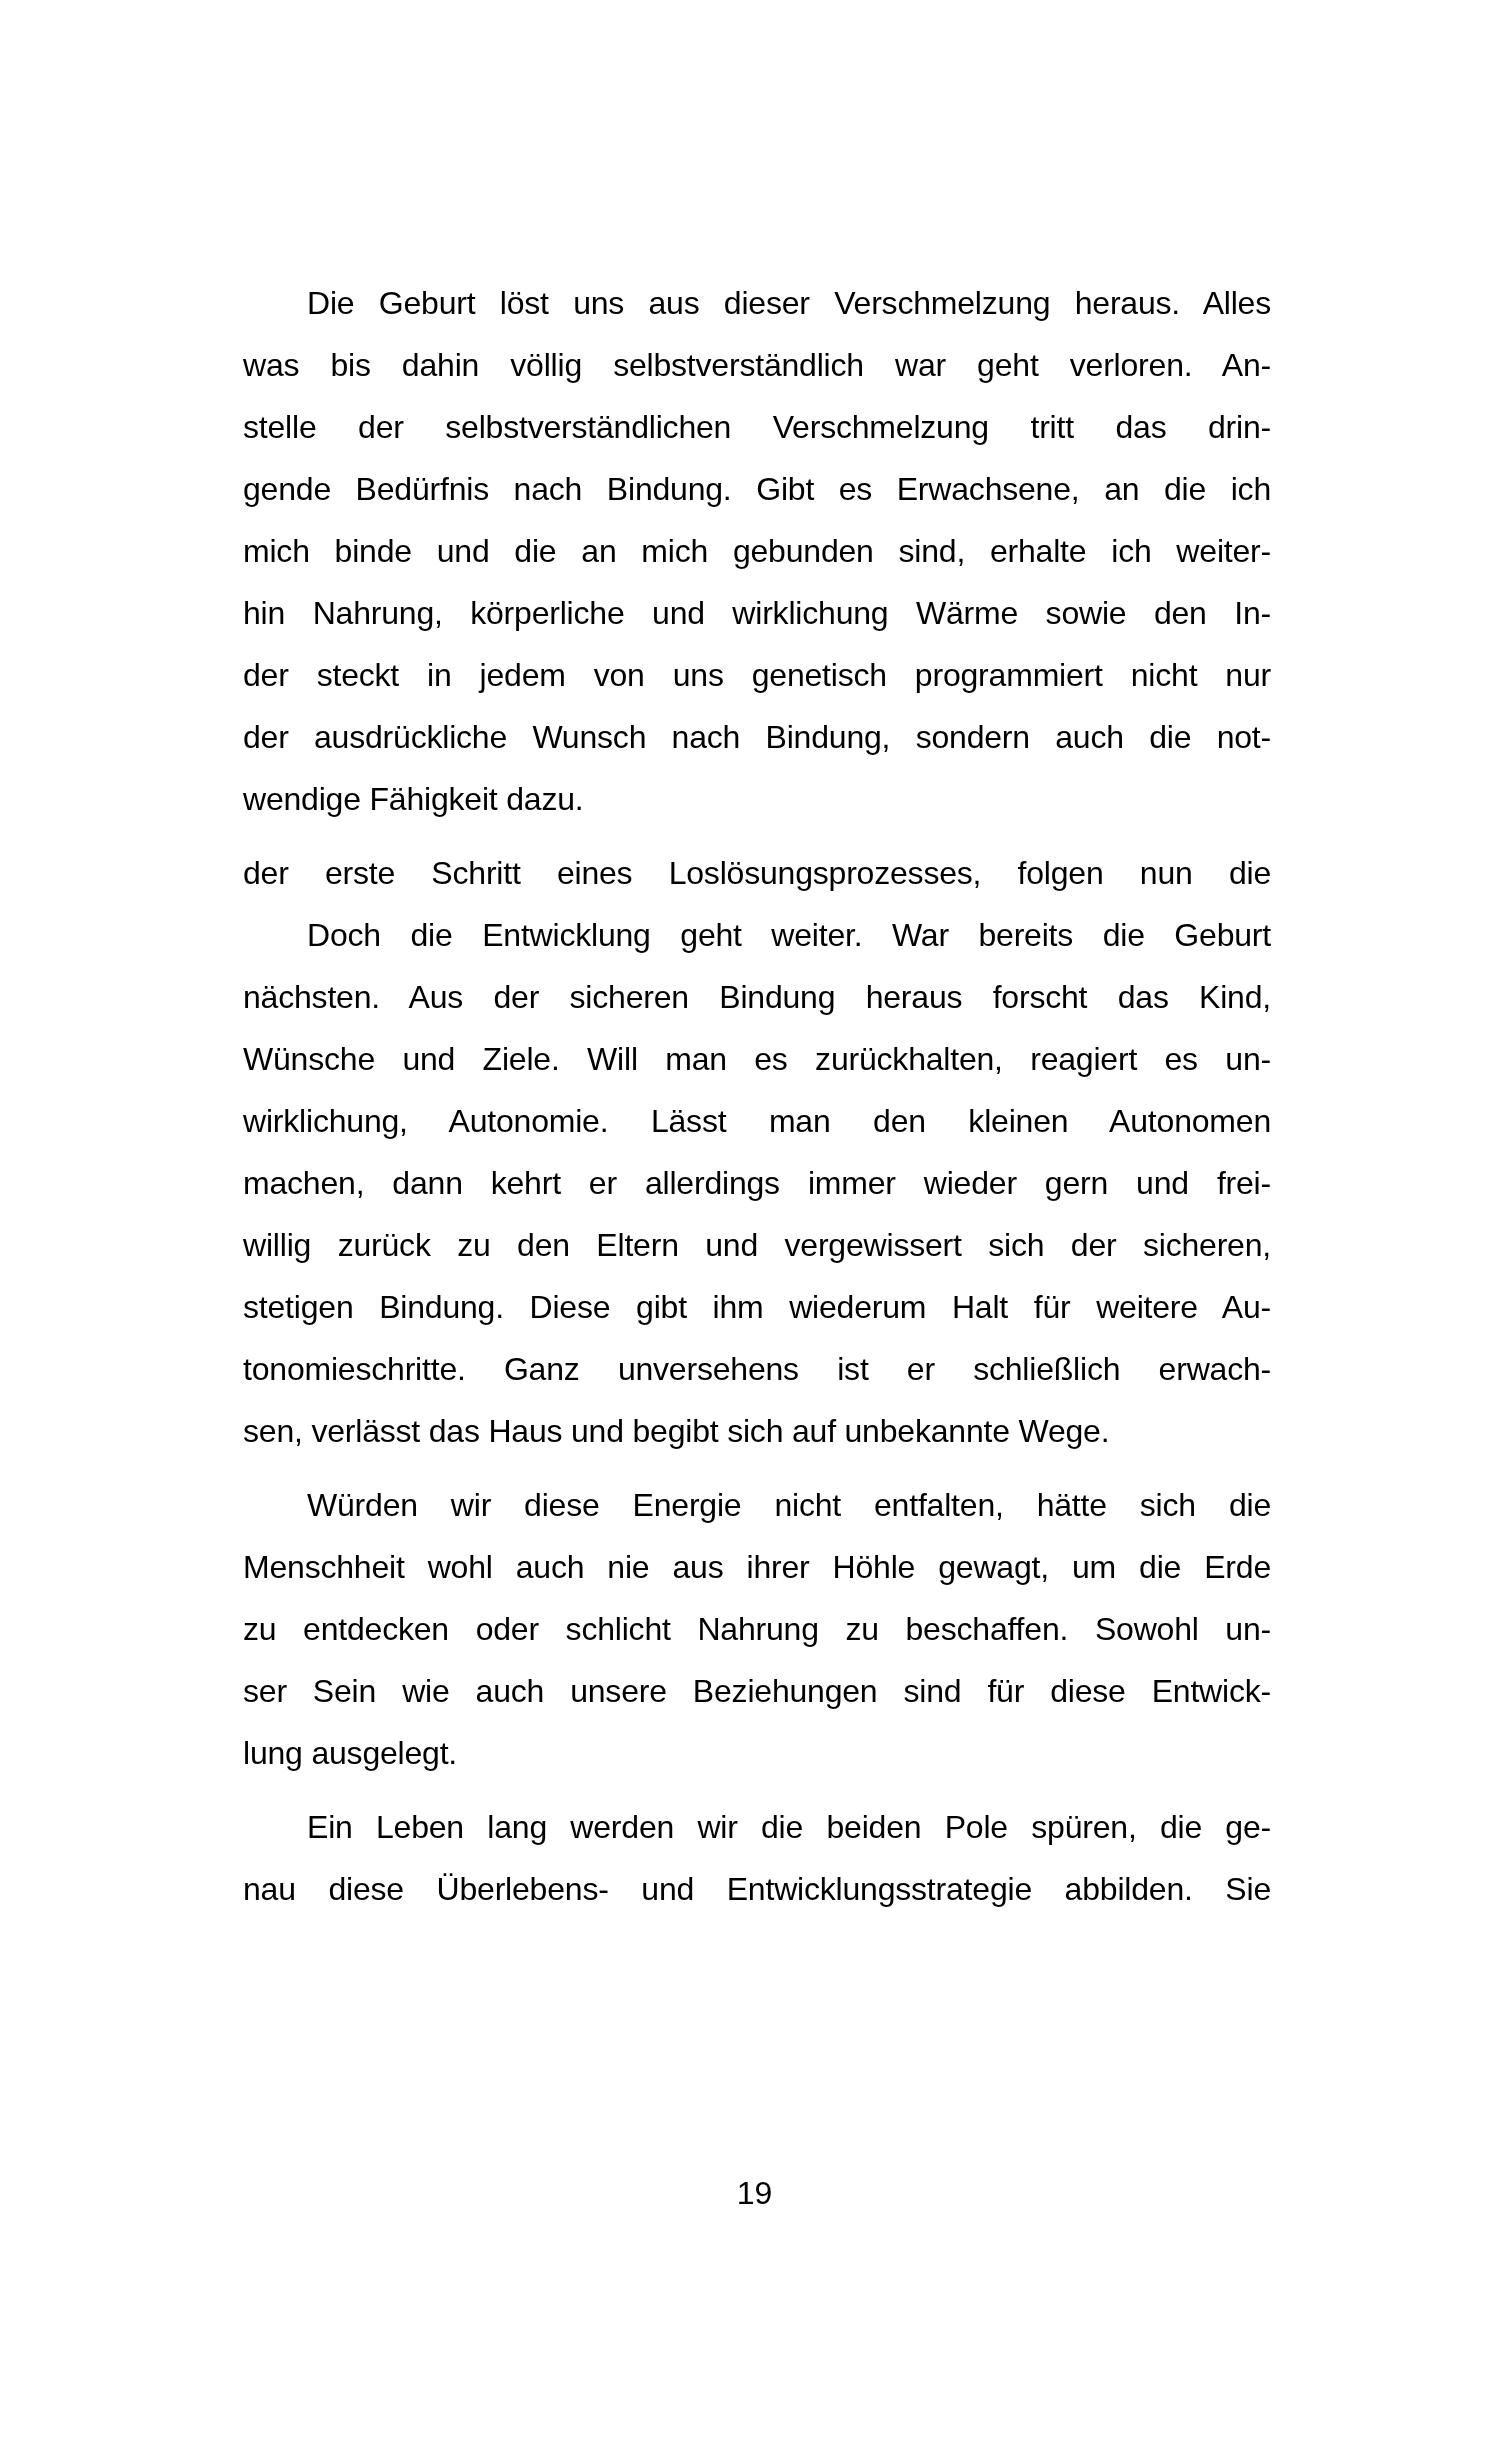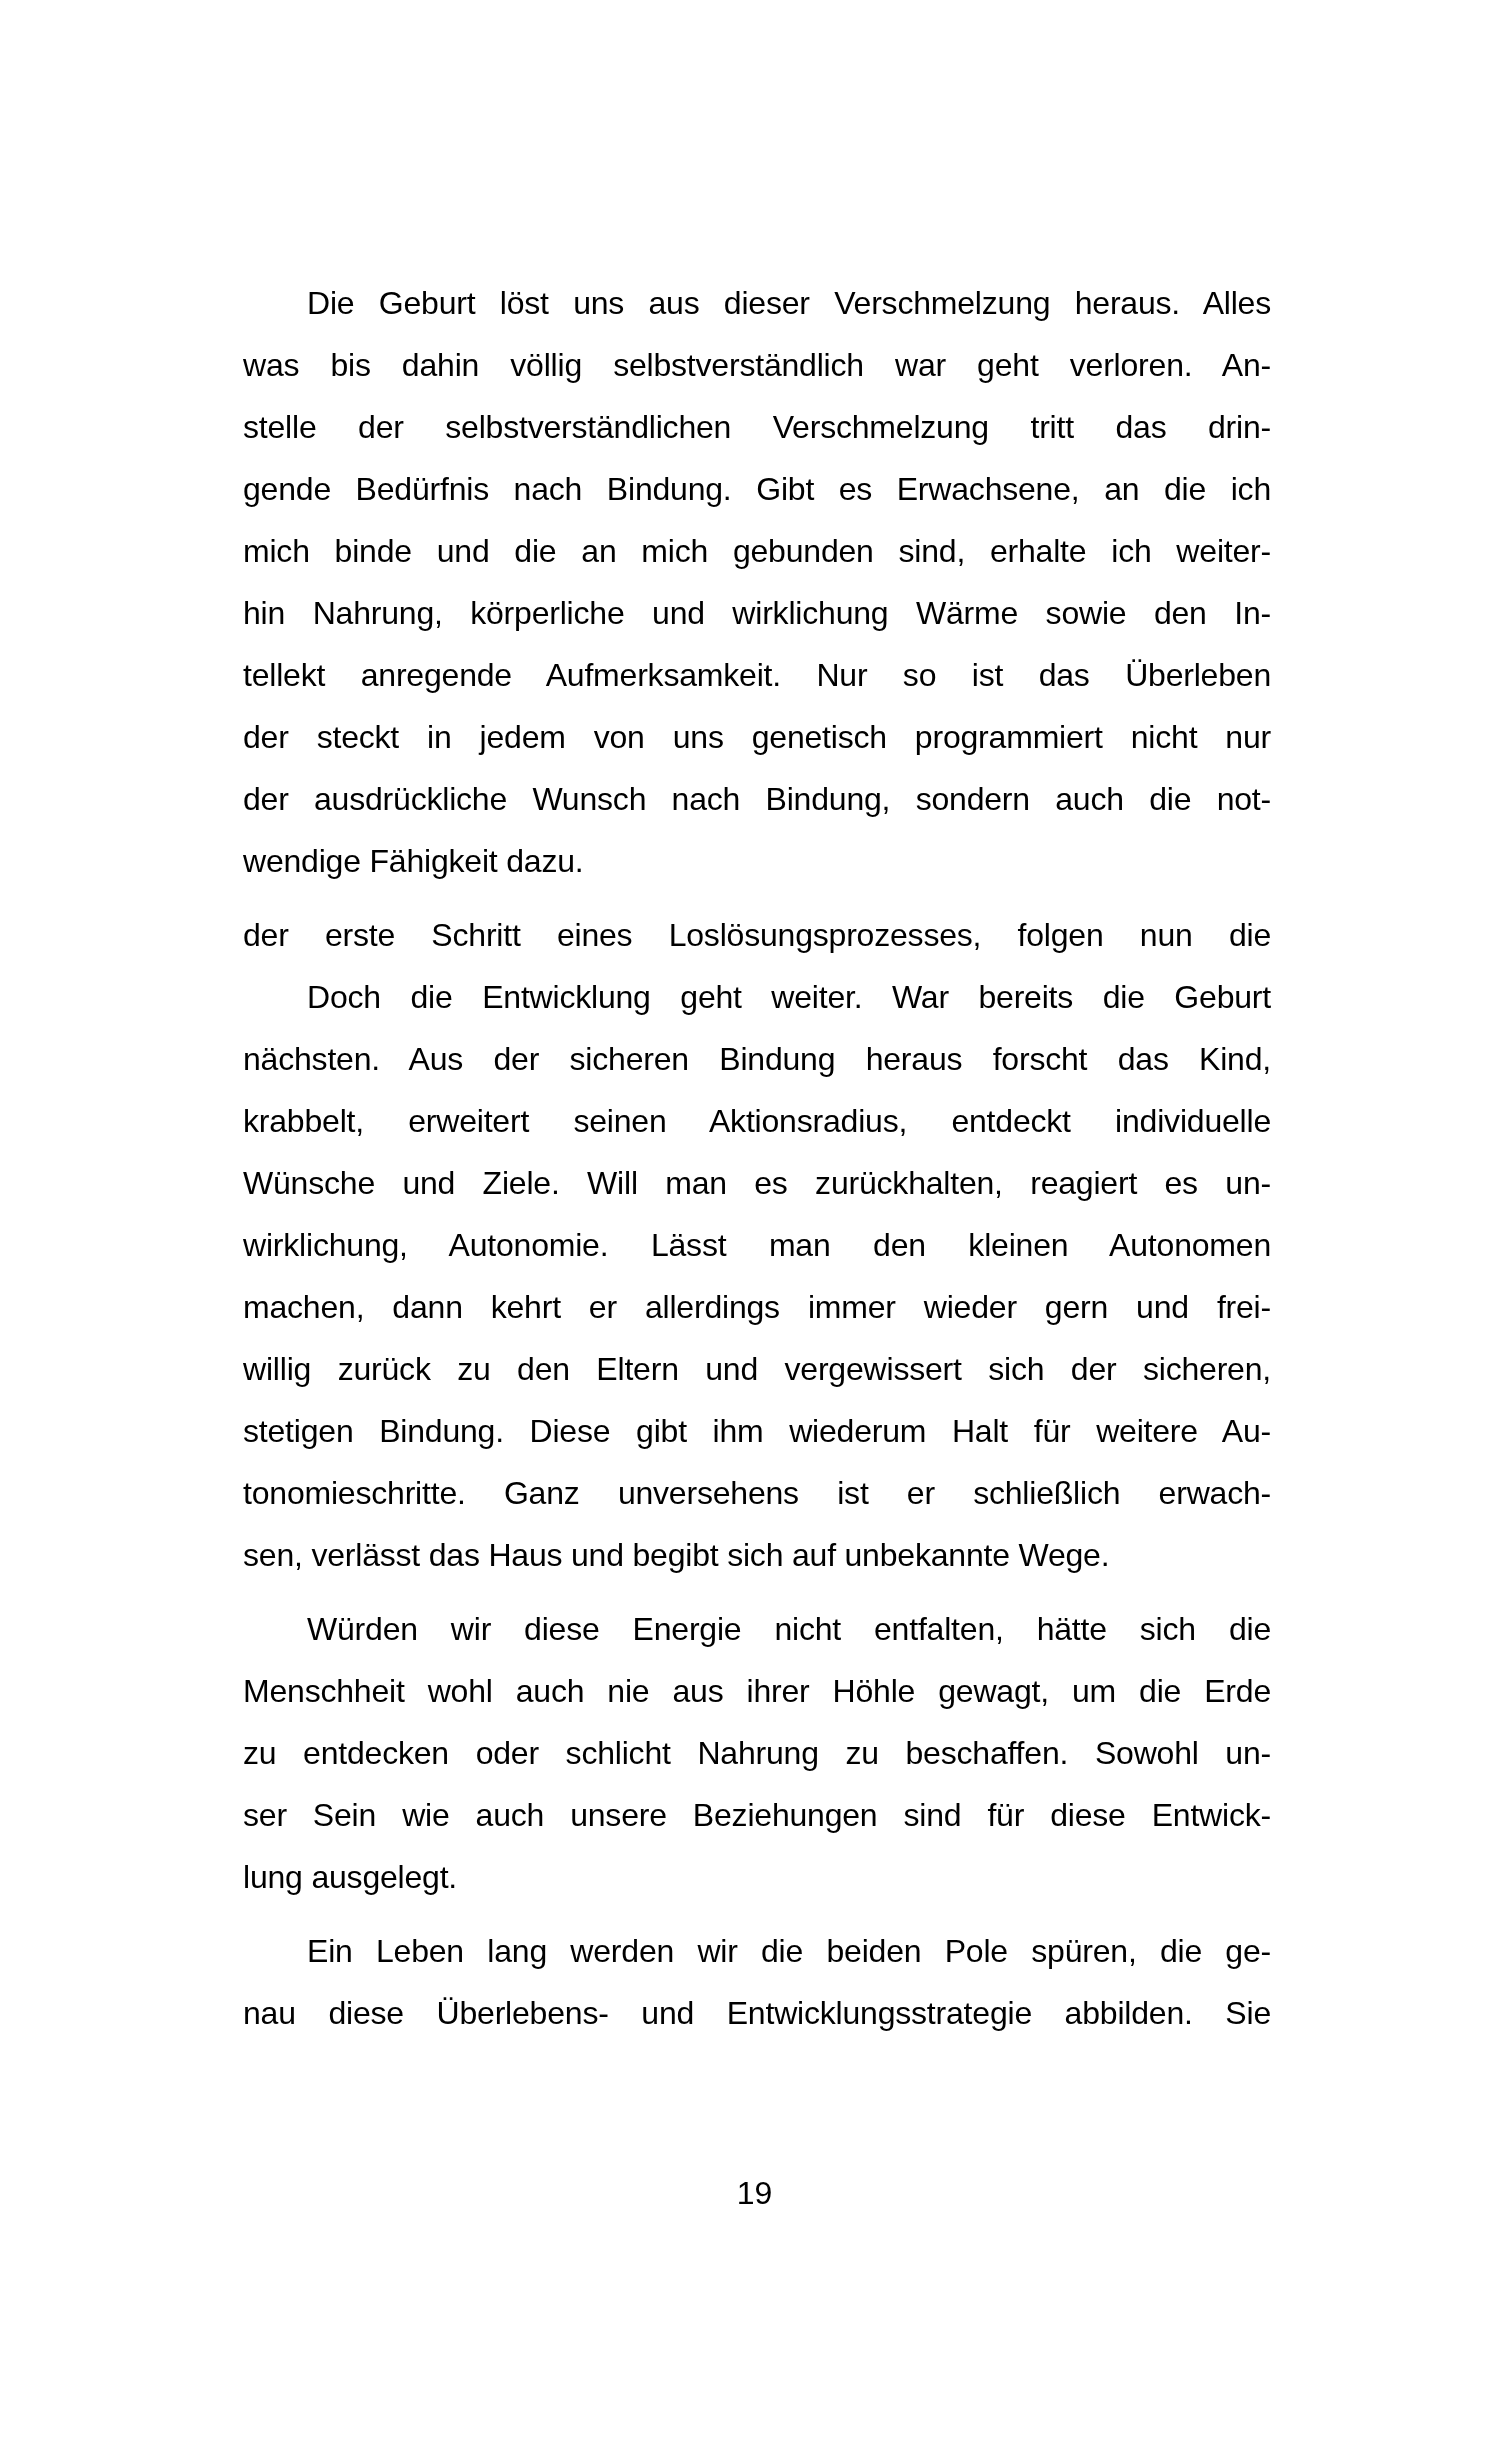--- a/index.html
+++ b/index.html
@@ -63,30 +63,28 @@
 
 <div class="page">
   <div class="text-block">
       <div class="paragraph">
         <div class="line indent">Die Geburt löst uns aus dieser Verschmelzung heraus. Alles</div>
         <div class="line">was bis dahin völlig selbstverständlich war geht verloren. An-</div>
         <div class="line">stelle der selbstverständlichen Verschmelzung tritt das drin-</div>
         <div class="line">gende Bedürfnis nach Bindung. Gibt es Erwachsene, an die ich</div>
         <div class="line">mich binde und die an mich gebunden sind, erhalte ich weiter-</div>
         <div class="line">hin Nahrung, körperliche und wirklichung Wärme sowie den In-</div>
-        <div class="line">tellekt anregende Aufmerksamkeit. Nur so ist das Überleben</div>
         <div class="line">der steckt in jedem von uns genetisch programmiert nicht nur</div>
         <div class="line">der ausdrückliche Wunsch nach Bindung, sondern auch die not-</div>
         <div class="line no-justify">wendige Fähigkeit dazu.</div>
       </div>
       <div class="paragraph">
         <div class="line">der erste Schritt eines Loslösungsprozesses, folgen nun die</div>
         <div class="line indent">Doch die Entwicklung geht weiter. War bereits die Geburt</div>
         <div class="line">nächsten. Aus der sicheren Bindung heraus forscht das Kind,</div>
-        <div class="line">krabbelt, erweitert seinen Aktionsradius, entdeckt individuelle</div>
         <div class="line">Wünsche und Ziele. Will man es zurückhalten, reagiert es un-</div>
         <div class="line">wirklichung, Autonomie. Lässt man den kleinen Autonomen</div>
         <div class="line">machen, dann kehrt er allerdings immer wieder gern und frei-</div>
         <div class="line">willig zurück zu den Eltern und vergewissert sich der sicheren,</div>
         <div class="line">stetigen Bindung. Diese gibt ihm wiederum Halt für weitere Au-</div>
         <div class="line">tonomieschritte. Ganz unversehens ist er schließlich erwach-</div>
         <div class="line no-justify">sen, verlässt das Haus und begibt sich auf unbekannte Wege.</div>
       </div>
       <div class="paragraph">
         <div class="line indent">Würden wir diese Energie nicht entfalten, hätte sich die</div>

